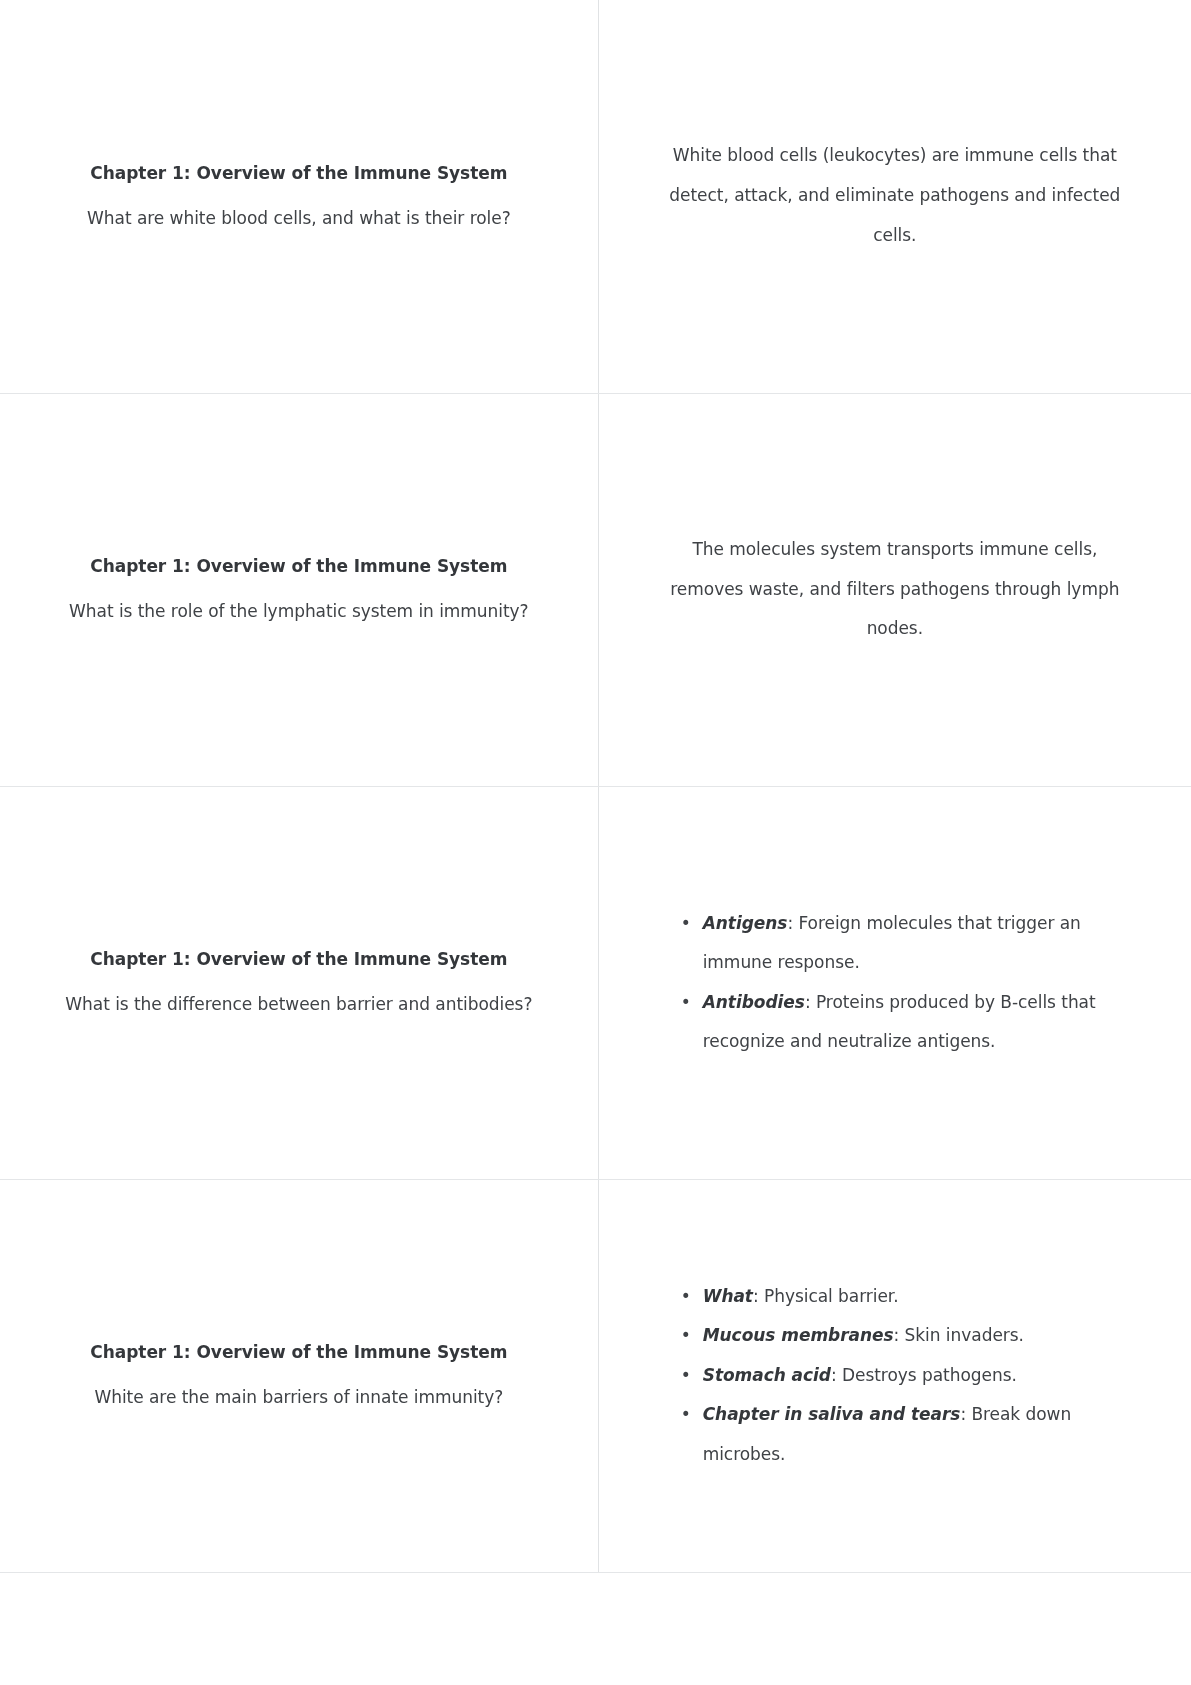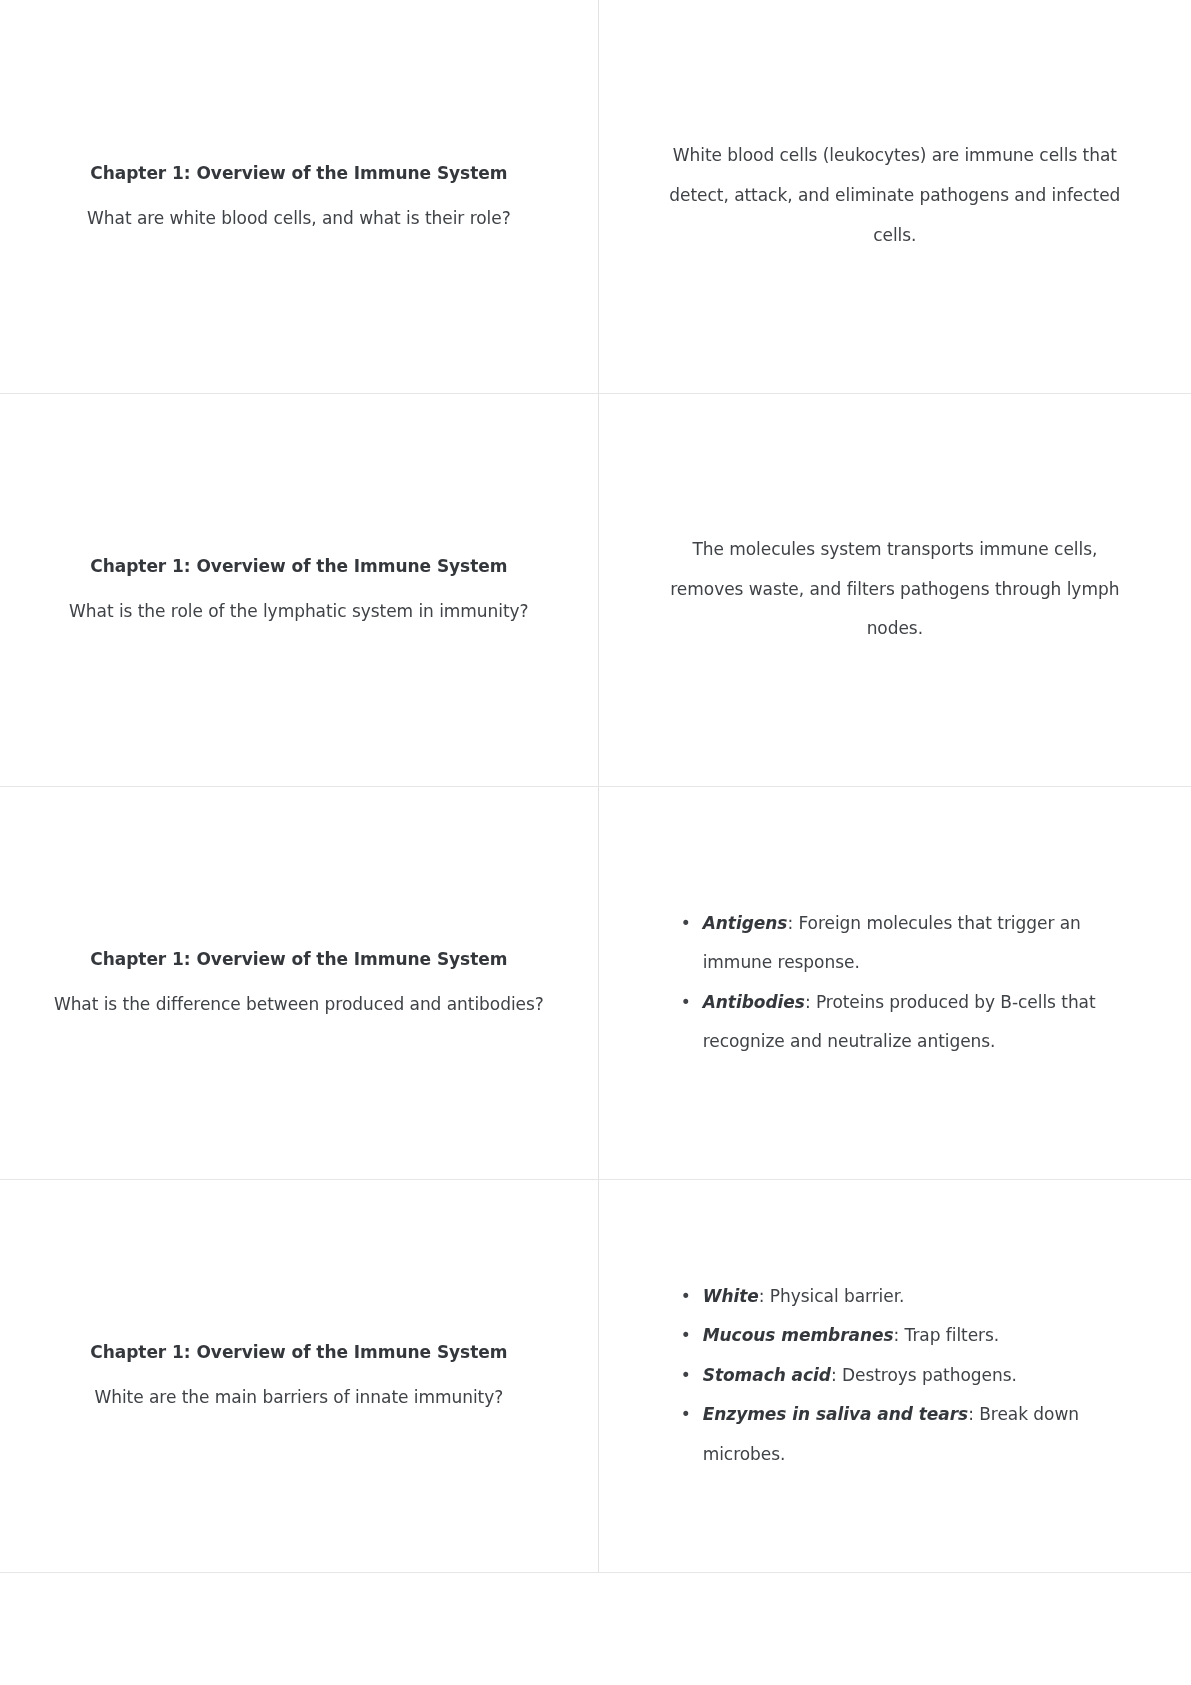--- a/index.html
+++ b/index.html
@@ -126,21 +126,21 @@
         <div class="question-text">What is the role of the lymphatic system in immunity?</div>
       </td>
       <td class="card-cell cell-answer">
         <div class="answer-text">The molecules system transports immune cells, removes waste, and filters pathogens through lymph nodes.</div>
       </td>
     </tr>
 
     <tr class="card-row">
       <td class="card-cell cell-question">
         <div class="chapter-title">Chapter 1: Overview of the Immune System</div>
-        <div class="question-text">What is the difference between produced and antibodies?</div>
+        <div class="question-text">What is the difference between barrier and antibodies?</div>
       </td>
       <td class="card-cell cell-answer">
         <ul class="answer-list">
           <li>
             <span class="bullet-dot">•</span>
             <b>Antigens</b><span>: Foreign molecules that trigger an immune response.</span>
           </li>
           <li>
             <span class="bullet-dot">•</span>
             <b>Antibodies</b><span>: Proteins produced by B-cells that recognize and neutralize antigens.</span>
@@ -151,32 +151,32 @@
 
     <tr class="card-row">
       <td class="card-cell cell-question">
         <div class="chapter-title">Chapter 1: Overview of the Immune System</div>
         <div class="question-text">White are the main barriers of innate immunity?</div>
       </td>
       <td class="card-cell cell-answer">
         <ul class="answer-list">
           <li>
             <span class="bullet-dot">•</span>
-            <b>White</b><span>: Physical barrier.</span>
+            <b>What</b><span>: Physical barrier.</span>
           </li>
           <li>
             <span class="bullet-dot">•</span>
-            <b>Mucous membranes</b><span>: Trap filters.</span>
+            <b>Mucous membranes</b><span>: Skin invaders.</span>
           </li>
           <li>
             <span class="bullet-dot">•</span>
             <b>Stomach acid</b><span>: Destroys pathogens.</span>
           </li>
           <li>
             <span class="bullet-dot">•</span>
-            <b>Enzymes in saliva and tears</b><span>: Break down microbes.</span>
+            <b>Chapter in saliva and tears</b><span>: Break down microbes.</span>
           </li>
         </ul>
       </td>
     </tr>
 
   </tbody>
 </table>
 
 </body></html>

